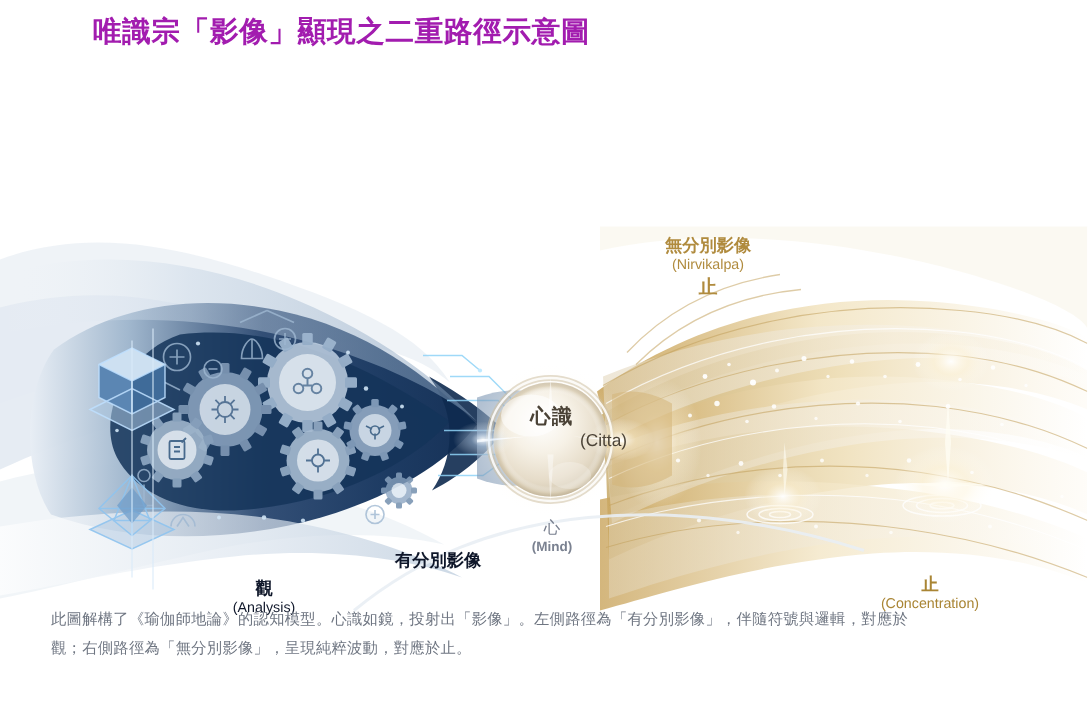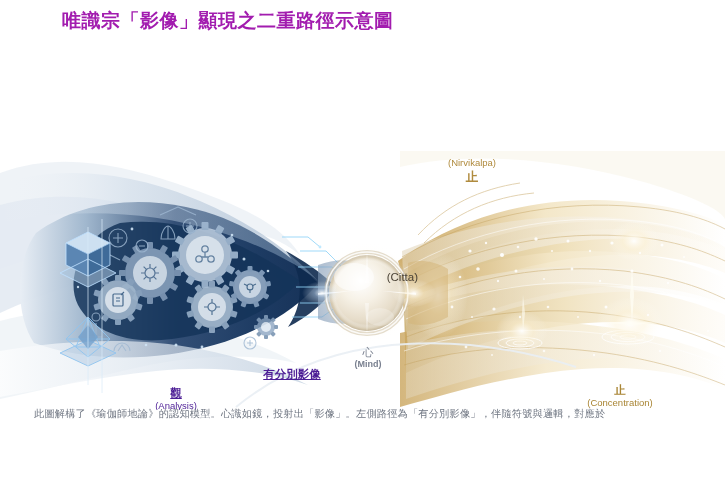--- a/index.html
+++ b/index.html
@@ -26,21 +26,21 @@
   .figure svg{display:block;}
 
   
   .lbl{position:absolute;text-align:center;line-height:1.22;white-space:nowrap;}
   .lbl .cn{display:block;font-size:11.5px;font-weight:bold;}
   .lbl .en{display:block;font-size:9.5px;font-weight:normal;}
   .lbl .big{display:block;font-size:12.5px;font-weight:bold;margin-top:1px;}
 
   .lbl-gold{color:#b08b3e;}
   .lbl-gold2{color:#a98534;}
-  .lbl-blue{color:#4c1d95;text-decoration:underline;}
+  .lbl-blue{color:#0f172a;}
 
   #label-nirvikalpa{left:392px;top:102px;width:160px;}
   #label-savikalpa{left:222px;top:312px;width:140px;}
   #label-analysis{left:128px;top:331px;width:96px;}
   #label-concentration{left:540px;top:328px;width:160px;}
   #label-mind{left:318px;top:291px;width:100px;color:#7a8190;}
   #label-mind .cn{font-size:11px;font-weight:normal;}
   #label-mind .en{font-size:9px;font-weight:bold;}
 
   #label-citta{
@@ -515,20 +515,21 @@
           <ellipse cx="322" cy="238" rx="20" ry="12" fill="url(#gFlareBlue)"></ellipse>
 
           <ellipse cx="414" cy="238" rx="22" ry="14" fill="url(#gFlare)"></ellipse>
         </g>
 
         <path d="M236,352 C280,316 330,296 392,290 C456,284 520,294 576,312" stroke="#e9eef4" stroke-width="2" fill="none" opacity=".9"></path>
       </g>
     </svg>
 
     <div class="lbl lbl-gold" id="label-nirvikalpa">
+      <span class="cn">無分別影像</span>
       <span class="en">(Nirvikalpa)</span>
       <span class="big">止</span>
     </div>
 
     <div class="lbl lbl-blue" id="label-savikalpa">
       <span class="cn">有分別影像</span>
     </div>
 
     <div class="lbl lbl-blue" id="label-analysis">
       <span class="cn">觀</span>
@@ -539,21 +540,23 @@
       <span class="cn">止</span>
       <span class="en">(Concentration)</span>
     </div>
 
     <div class="lbl" id="label-mind">
       <span class="cn">心</span>
       <span class="en">(Mind)</span>
     </div>
 
     <div id="label-citta">
+      <span class="cn">心識</span>
       <span class="en">(Citta)</span>
     </div>
   </div>
 
   <div class="caption">
     <span>此圖解構了《瑜伽師地論》的認知模型。心識如鏡，投射出「影像」。左側路徑為「有分別影像」，伴隨符號與邏輯，對應於</span>
+    <span>觀；右側路徑為「無分別影像」，呈現純粹波動，對應於止。</span>
   </div>
 
 </div>
 
 </body></html>

